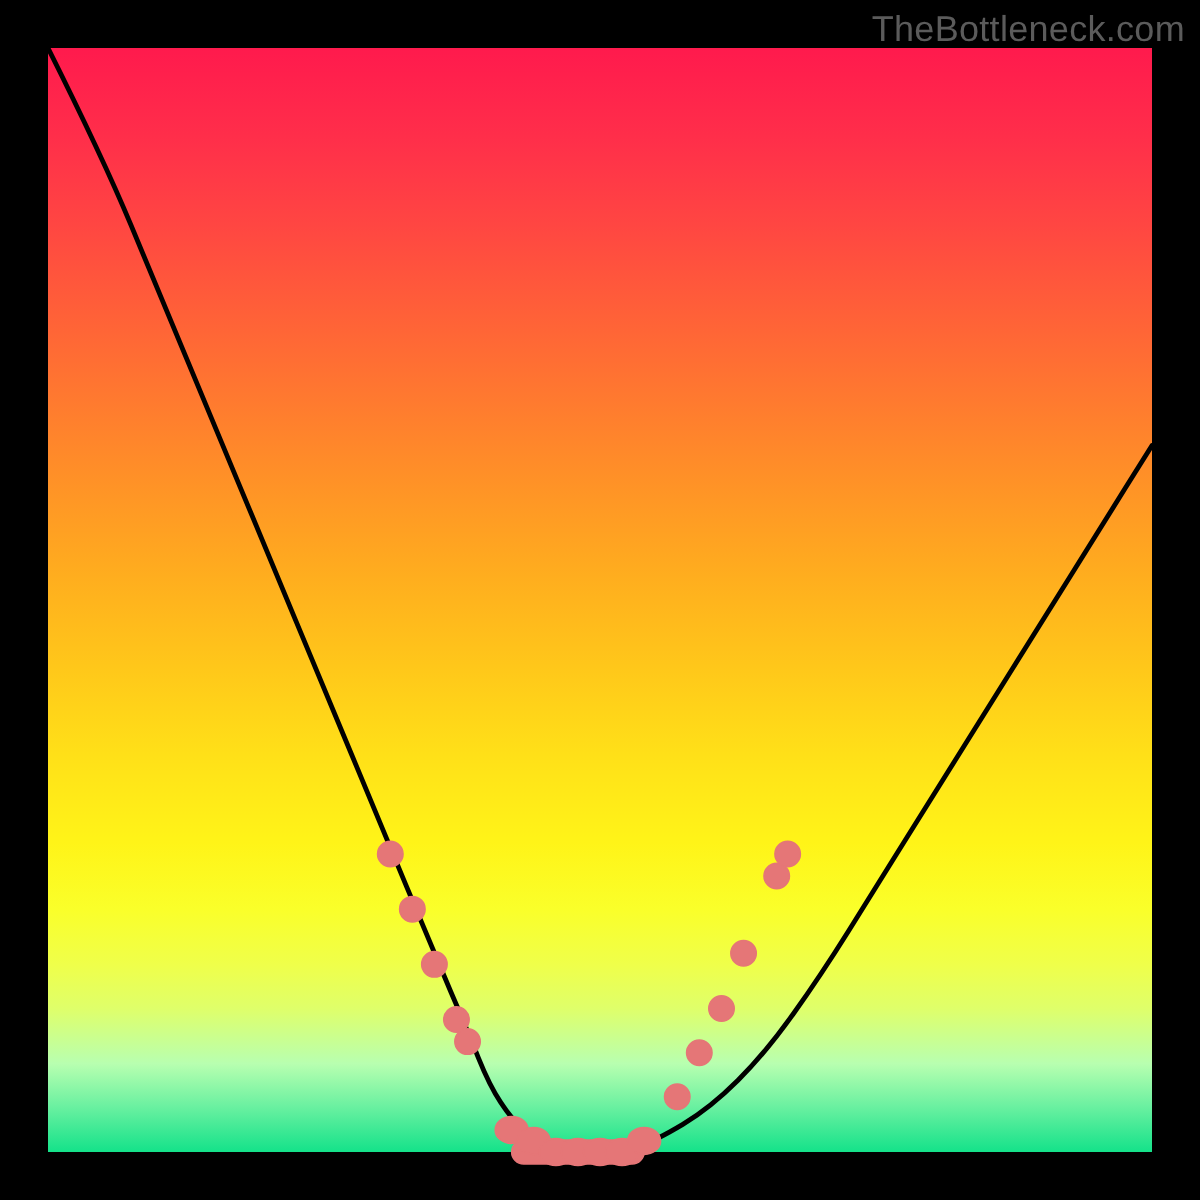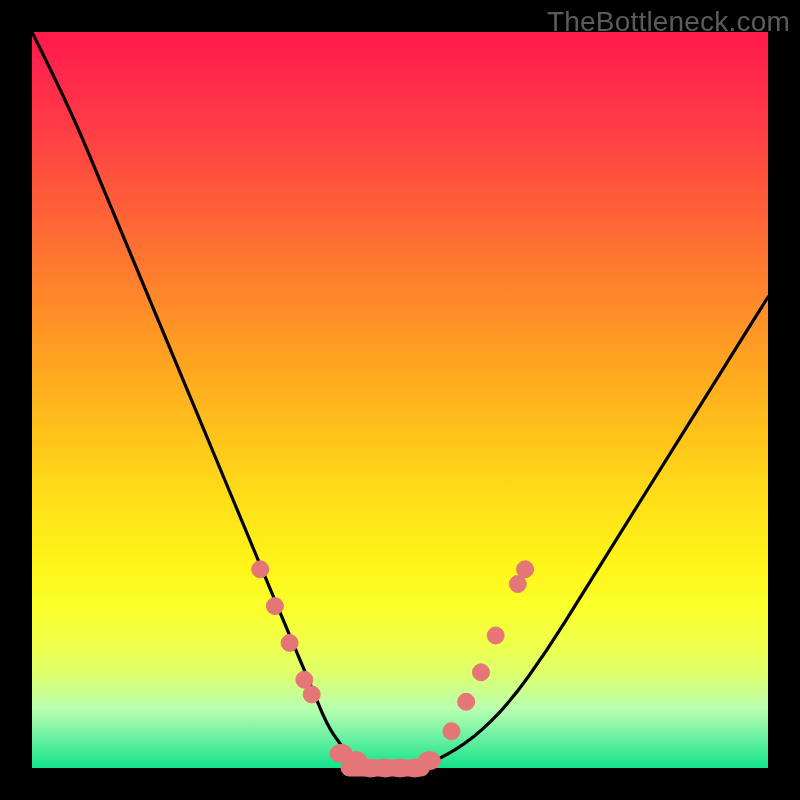--- a/index.html
+++ b/index.html
@@ -40,21 +40,21 @@
       #b8ffb0 92%,
       #68f0a0 96%,
       #14e28a 100%
     );
   }
   .watermark {
     position: absolute;
     top: 6px;
     right: 10px;
     color: #5b5b5b;
-    font-size: 28px;
+    font-size: 24px;
     font-weight: 500;
     letter-spacing: 0.2px;
     user-select: none;
   }
   svg.curve {
     position: absolute;
     left: 0;
     top: 0;
     width: 736px;
     height: 736px;

